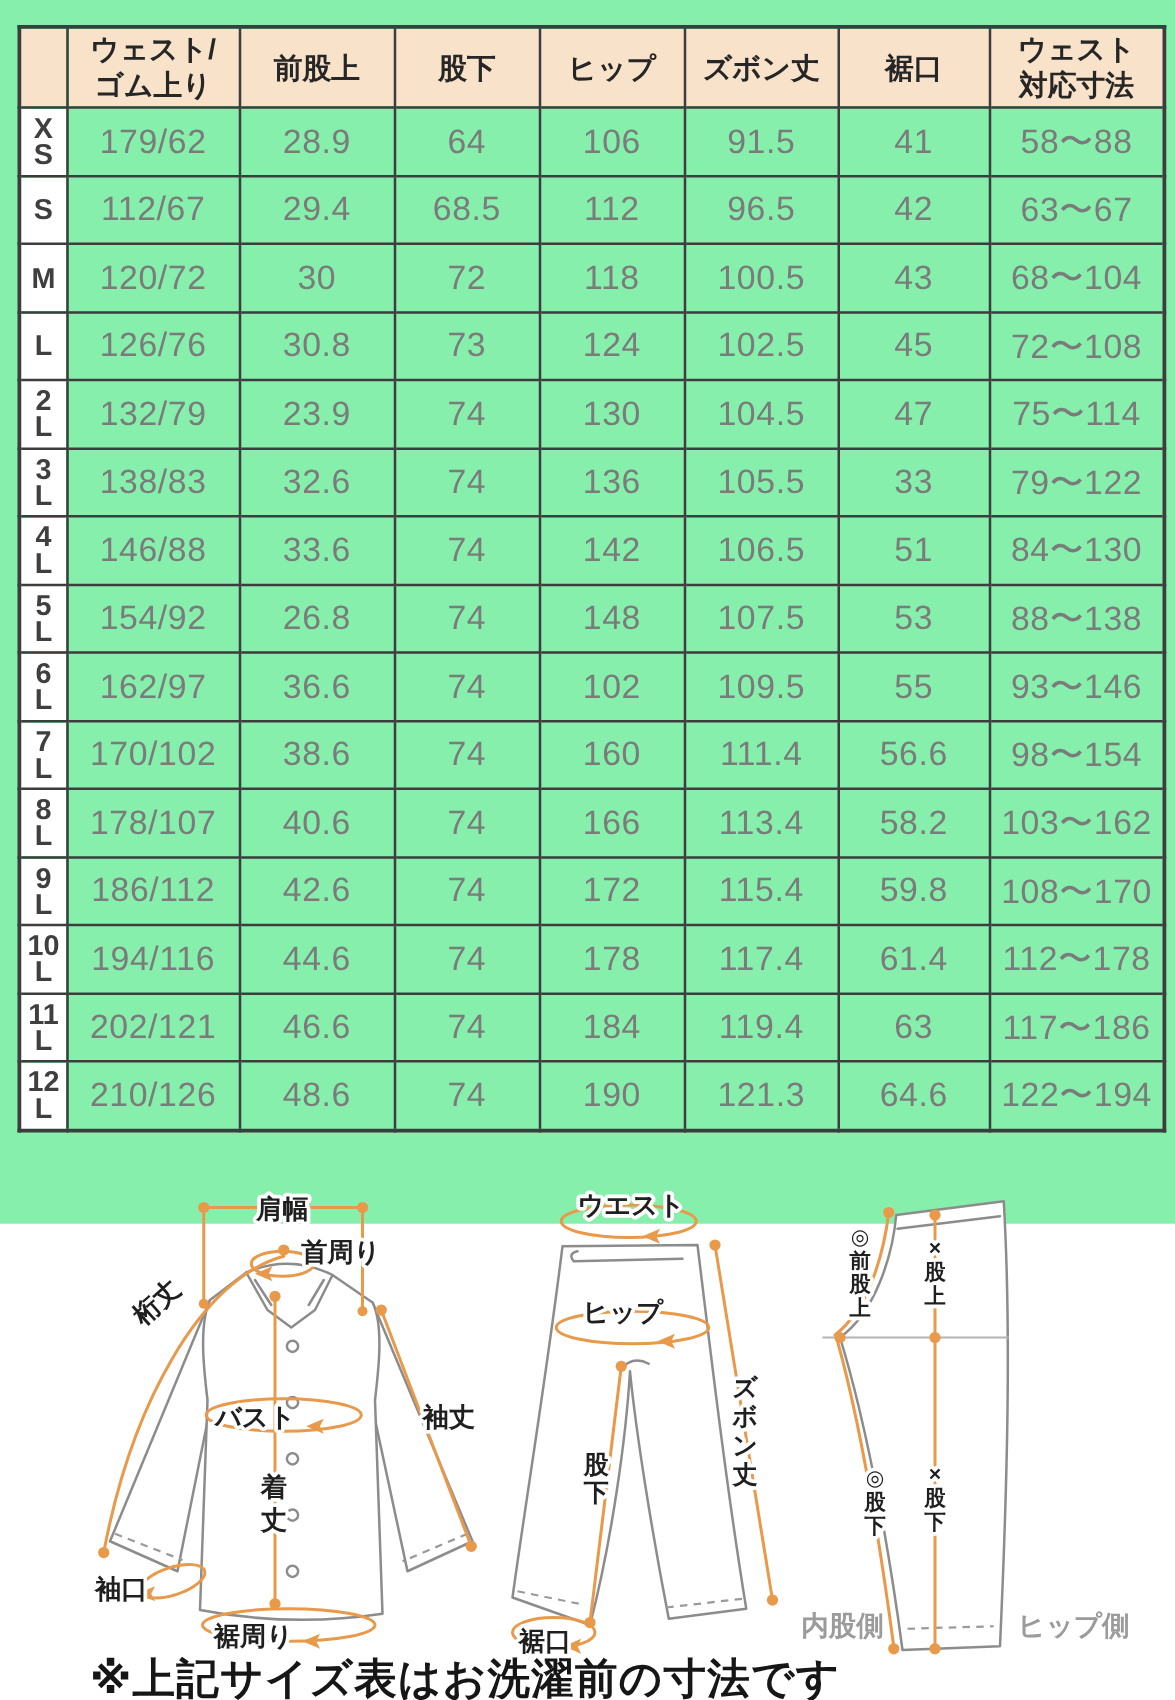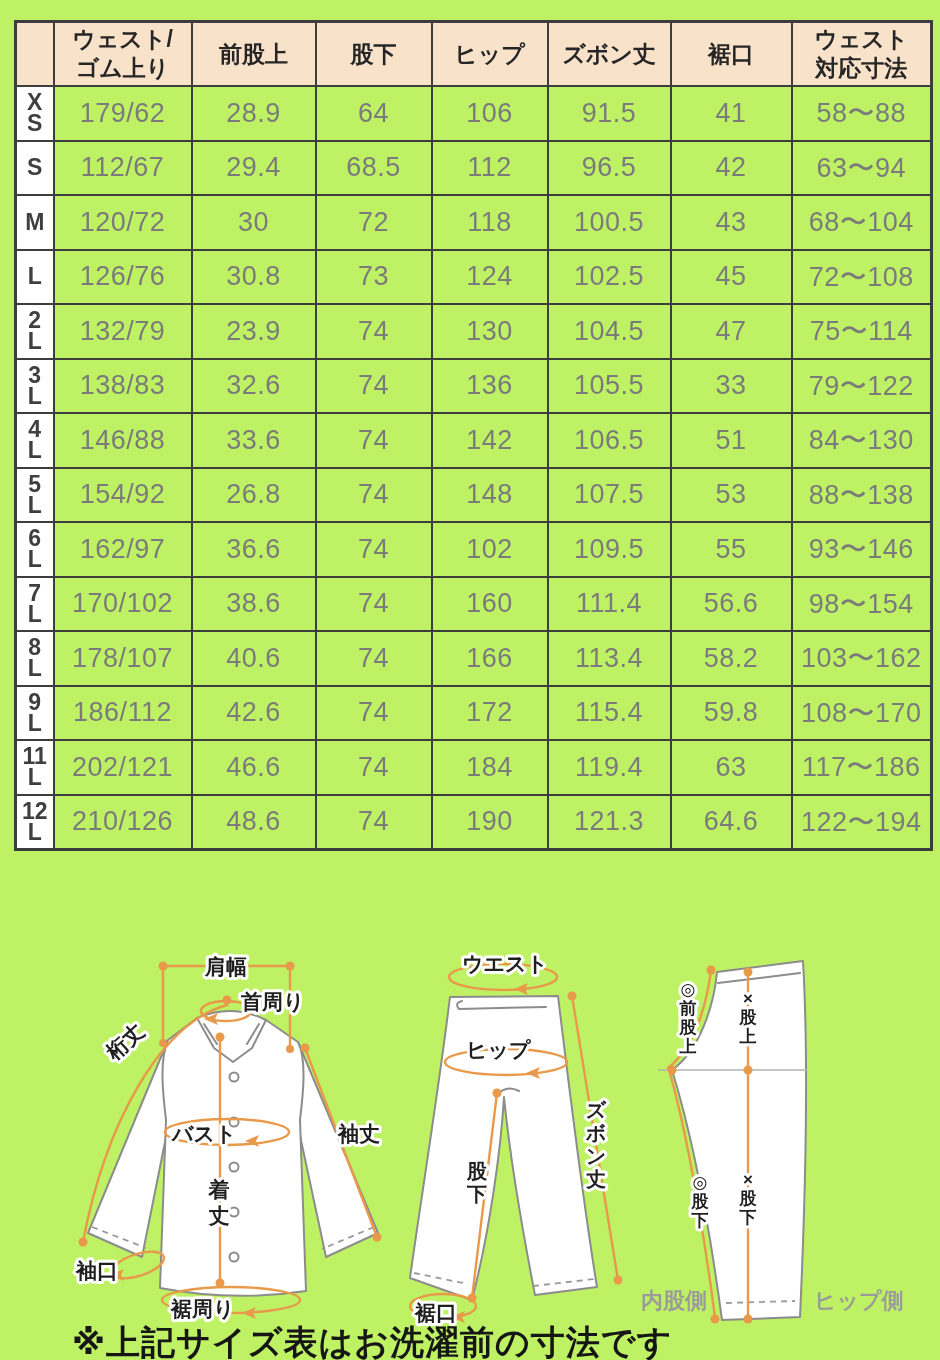--- a/index.html
+++ b/index.html
@@ -1,18 +1,18 @@
 <!DOCTYPE html>
 <html><head>
 <meta charset="utf-8">
 <style>
   html,body{margin:0;padding:0;}
   body{width:940px;height:1360px;background:#ffffff;overflow:hidden;
        font-family:"Liberation Sans","DejaVu Sans",sans-serif;}
-  #page{position:relative;width:940px;height:1360px;background:#bef264;}
+  #page{position:relative;width:940px;height:979px;background:#86efac;}
 
   
   #size-table{position:absolute;left:14px;top:20px;width:916px;
               border-collapse:collapse;table-layout:fixed;
               border:3px solid #3d3d3d;}
   #size-table th,#size-table td{border:2px solid #3d3d3d;text-align:center;
               vertical-align:middle;padding:0;overflow:hidden;}
   #size-table thead th{background:#f8e2c9;height:62px;font-size:23px;
               font-weight:bold;color:#262626;white-space:pre-line;line-height:1.25;}
   #size-table tbody td{height:52.5px;font-size:27px;color:#7b7b7b;
@@ -82,21 +82,21 @@
           <td>58〜88</td>
         </tr>
         <tr>
           <th>S</th>
           <td>112/67</td>
           <td>29.4</td>
           <td>68.5</td>
           <td>112</td>
           <td>96.5</td>
           <td>42</td>
-          <td>63〜94</td>
+          <td>63〜67</td>
         </tr>
         <tr>
           <th>M</th>
           <td>120/72</td>
           <td>30</td>
           <td>72</td>
           <td>118</td>
           <td>100.5</td>
           <td>43</td>
           <td>68〜104</td>
@@ -191,20 +191,31 @@
         <tr>
           <th>9
 L</th>
           <td>186/112</td>
           <td>42.6</td>
           <td>74</td>
           <td>172</td>
           <td>115.4</td>
           <td>59.8</td>
           <td>108〜170</td>
+        </tr>
+        <tr>
+          <th>10
+L</th>
+          <td>194/116</td>
+          <td>44.6</td>
+          <td>74</td>
+          <td>178</td>
+          <td>117.4</td>
+          <td>61.4</td>
+          <td>112〜178</td>
         </tr>
         <tr>
           <th>11
 L</th>
           <td>202/121</td>
           <td>46.6</td>
           <td>74</td>
           <td>184</td>
           <td>119.4</td>
           <td>63</td>

